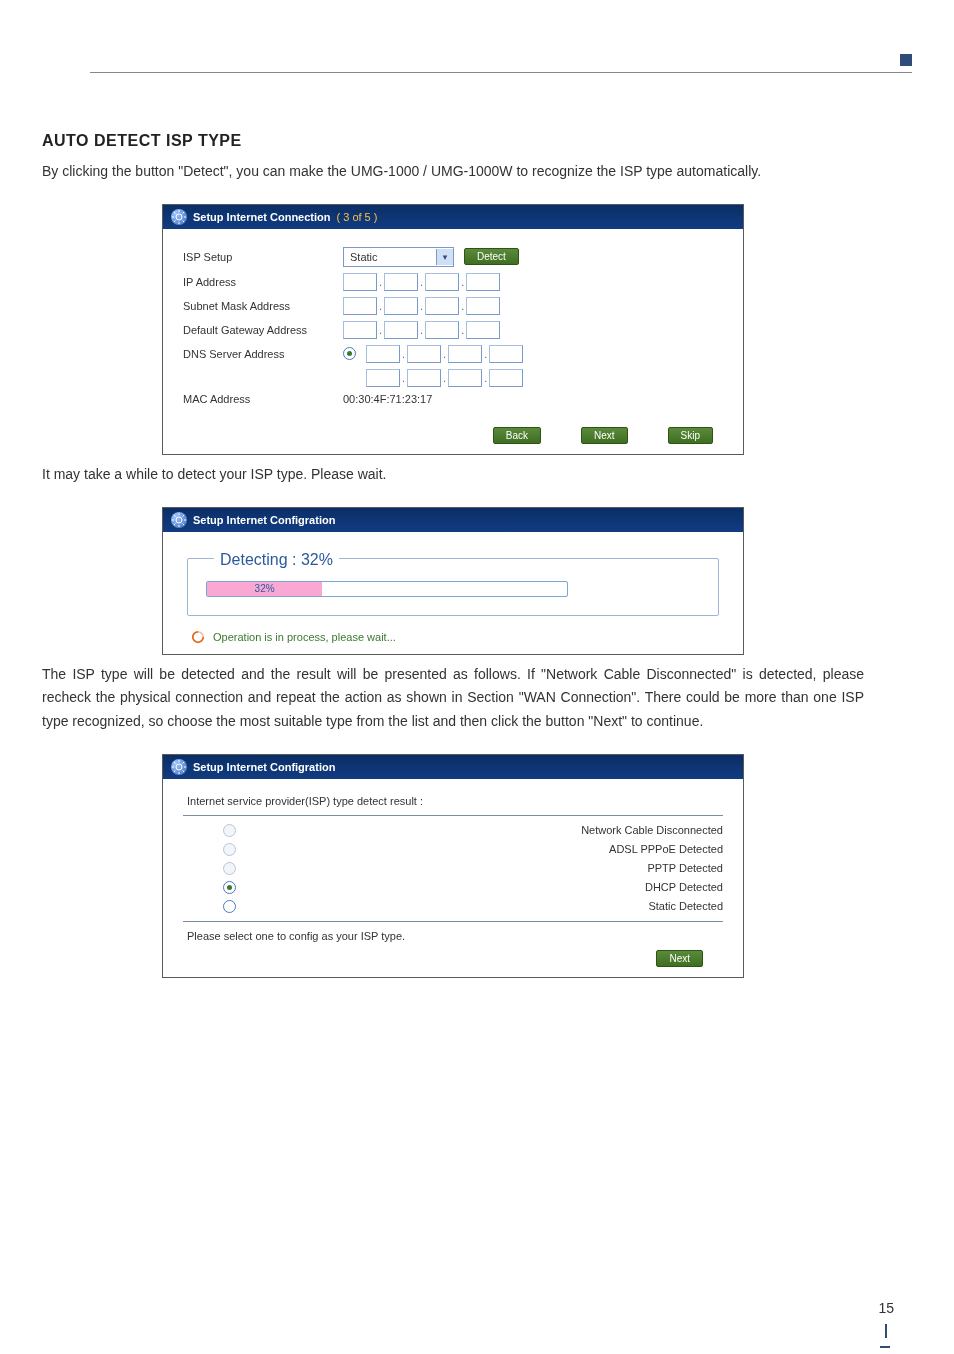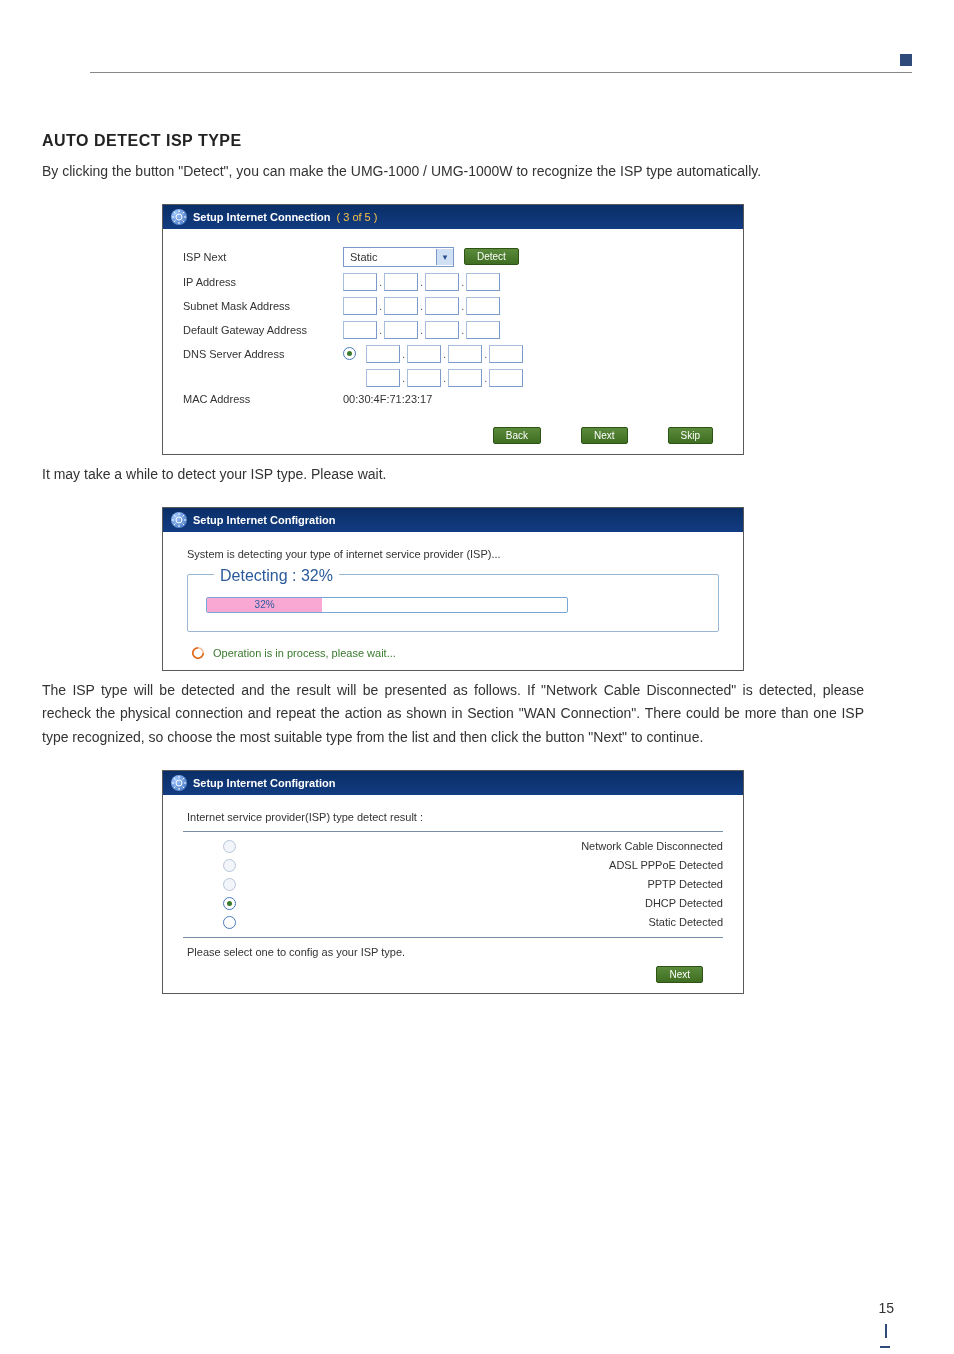--- a/index.html
+++ b/index.html
@@ -57,21 +57,21 @@
         <svg viewBox="0 0 16 16">
             <circle cx="8" cy="8" r="3" fill="none" stroke="#fff" stroke-width="1"></circle>
             <path d="M8 1v2M8 13v2M1 8h2M13 8h2M3 3l1.4 1.4M11.6 11.6L13 13M3 13l1.4-1.4M11.6 4.4L13 3" stroke="#fff" stroke-width="1"></path>
           </svg>
       </span>
       <span>Setup Internet Connection</span>
       <span style="color:#f5c04a;font-weight:normal">( 3 of 5 )</span>
     </div>
     <div class="panel-body">
       <div class="form-row">
-        <span class="form-label">ISP Next</span>
+        <span class="form-label">ISP Setup</span>
         <span class="select-box">
           <span class="select-text">Static</span>
           <span class="select-arrow">▾</span>
         </span>
         <span style="width:10px"></span>
         <span class="btn">Detect</span>
       </div>
       <div class="form-row">
         <span class="form-label">IP Address</span>
         <span class="ip-group">
@@ -152,21 +152,20 @@
     <div class="panel-bar">
       <span class="gear-badge">
         <svg viewBox="0 0 16 16">
             <circle cx="8" cy="8" r="3" fill="none" stroke="#fff" stroke-width="1"></circle>
             <path d="M8 1v2M8 13v2M1 8h2M13 8h2M3 3l1.4 1.4M11.6 11.6L13 13M3 13l1.4-1.4M11.6 4.4L13 3" stroke="#fff" stroke-width="1"></path>
           </svg>
       </span>
       <span>Setup Internet Configration</span>
     </div>
     <div class="panel-body">
-      <div style="margin:4px 0 4px 4px;">System is detecting your type of internet service provider (ISP)...</div>
       <div class="fieldset">
         <span class="fieldset-legend">Detecting : 32%</span>
         <div class="progress-shell" style="margin-top:-10px;">
           <div class="progress-fill">32%</div>
         </div>
       </div>
       <div class="status-line">
         <span class="busy-icon">
           <svg viewBox="0 0 16 16">
               <path d="M8 2a6 6 0 1 0 6 6" fill="none" stroke="#e06a1a" stroke-width="2"></path>

